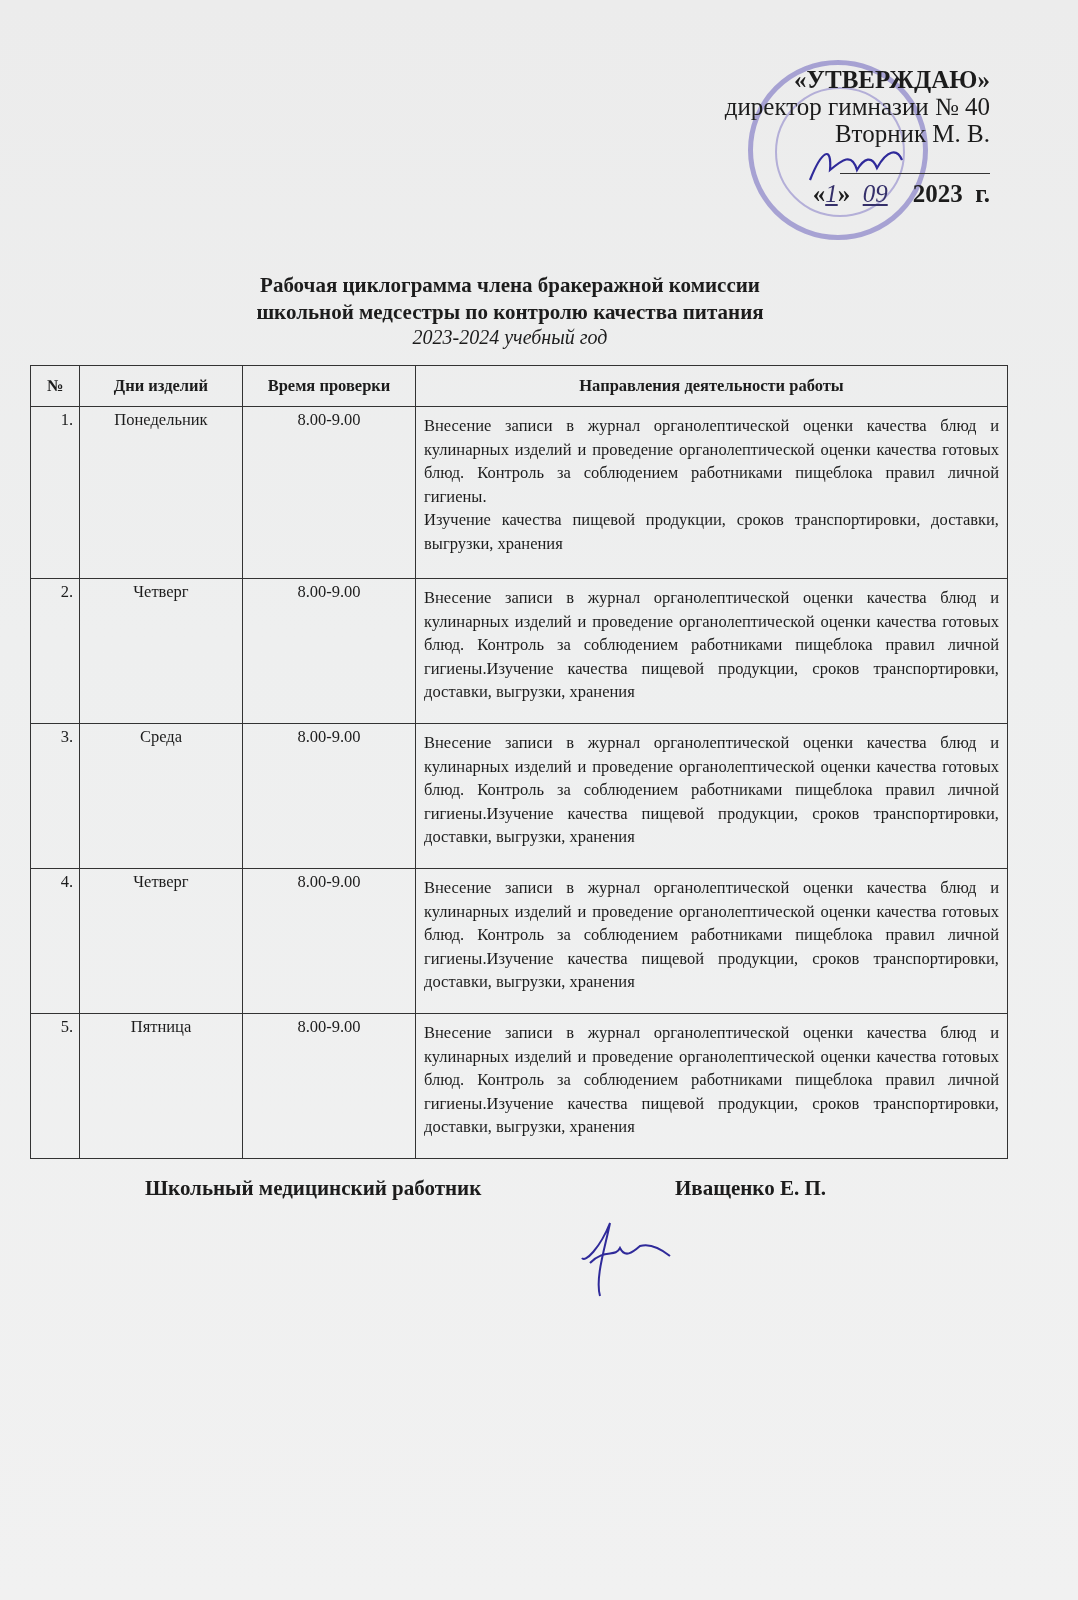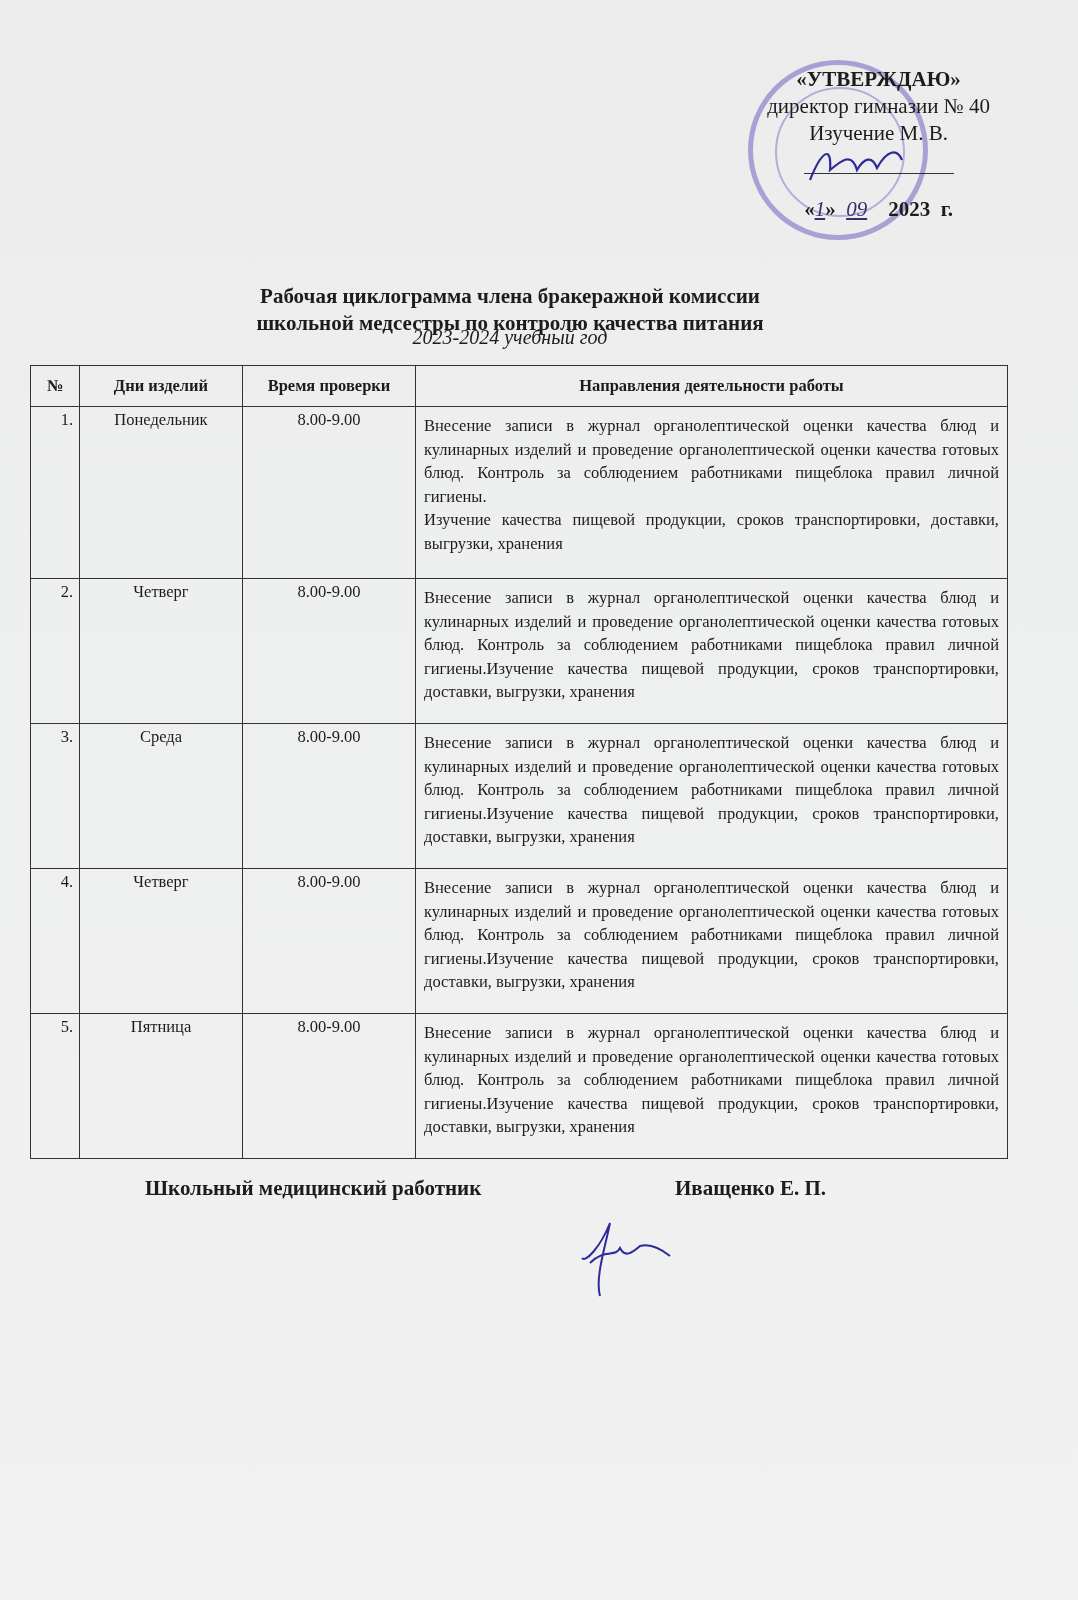--- a/index.html
+++ b/index.html
@@ -1,26 +1,26 @@
 <!DOCTYPE html>
 <html><head>
 <meta charset="utf-8">
 <style>
   html,body{margin:0;padding:0;}
   body{width:1078px;height:1600px;background:#e9eaea;font-family:"Liberation Serif",serif;color:#1c1c1c;position:relative;overflow:hidden;}
   .sheet{position:absolute;left:0;top:0;width:1078px;height:1600px;background:linear-gradient(180deg,#ececec 0%,#eeefef 40%,#f1f1f1 100%);}
   .stamp{position:absolute;left:748px;top:60px;width:180px;height:180px;border-radius:50%;border:5px solid rgba(110,100,190,0.55);box-sizing:border-box;}
   .stamp::after{content:"";position:absolute;left:22px;top:22px;width:126px;height:126px;border-radius:50%;border:2px solid rgba(110,100,190,0.45);}
-  .approve{position:absolute;right:88px;top:66px;text-align:center;font-size:21px;line-height:27px;z-index:2;}
+  .approve{position:absolute;right:88px;top:66px;text-align:right;font-size:25px;line-height:27px;z-index:2;}
   .approve .h{font-weight:bold;}
   .approve .sigline{display:inline-block;width:150px;border-bottom:1.5px solid #333;height:22px;vertical-align:bottom;}
-  .approve .date{font-weight:bold;margin-top:22px;}
+  .approve .date{font-weight:bold;margin-top:6px;}
   .approve .date u{font-family:"Liberation Serif",serif;font-style:italic;font-weight:normal;color:#35306a;}
   .sig1{position:absolute;left:802px;top:140px;z-index:3;}
-  .title{position:absolute;left:0;width:1020px;text-align:center;font-weight:bold;font-size:21px;line-height:27px;top:283px;}
+  .title{position:absolute;left:0;width:1020px;text-align:center;font-weight:bold;font-size:21px;line-height:27px;top:272px;}
   .subtitle{position:absolute;left:0;width:1020px;text-align:center;font-style:italic;font-size:20px;top:326px;}
   table{position:absolute;left:30px;top:365px;width:978px;border-collapse:collapse;font-size:16.5px;}
   th,td{border:1.4px solid #333;vertical-align:top;padding:3px 6px;}
   th{font-weight:bold;height:34px;vertical-align:middle;text-align:center;}
   td.num{text-align:right;width:36px;}
   td.day{text-align:center;width:150px;}
   td.time{text-align:center;width:160px;}
   td.desc{text-align:justify;line-height:23.5px;padding:7px 8px;}
   .footer{position:absolute;top:1176px;left:145px;font-size:21px;font-weight:bold;}
   .footer .name{position:absolute;left:530px;top:0;white-space:nowrap;}
@@ -29,21 +29,21 @@
 </head>
 <body>
 
 <div class="sheet">
 
   <div class="stamp"></div>
 
   <div class="approve">
     <div class="h">«УТВЕРЖДАЮ»</div>
     <div>директор гимназии № 40</div>
-    <div>Изучение М. В.</div>
+    <div>Вторник М. В.</div>
     <div><span class="sigline"></span></div>
     <div class="date">«<u>1</u>»&nbsp;&nbsp;<u>09</u>&nbsp;&nbsp;&nbsp;&nbsp;<span>2023</span>&nbsp;&nbsp;<span>г.</span></div>
   </div>
 
   <svg class="sig1" width="110" height="50">
     <path d="M8 40 C20 10, 30 5, 28 30 C40 20, 50 12, 55 30 C62 18, 70 15, 75 28 C85 10, 95 8, 100 20" stroke="#2f2a9a" stroke-width="2.2" fill="none"></path>
   </svg>
 
   <div class="title">
     <div>Рабочая циклограмма члена бракеражной комиссии</div>

